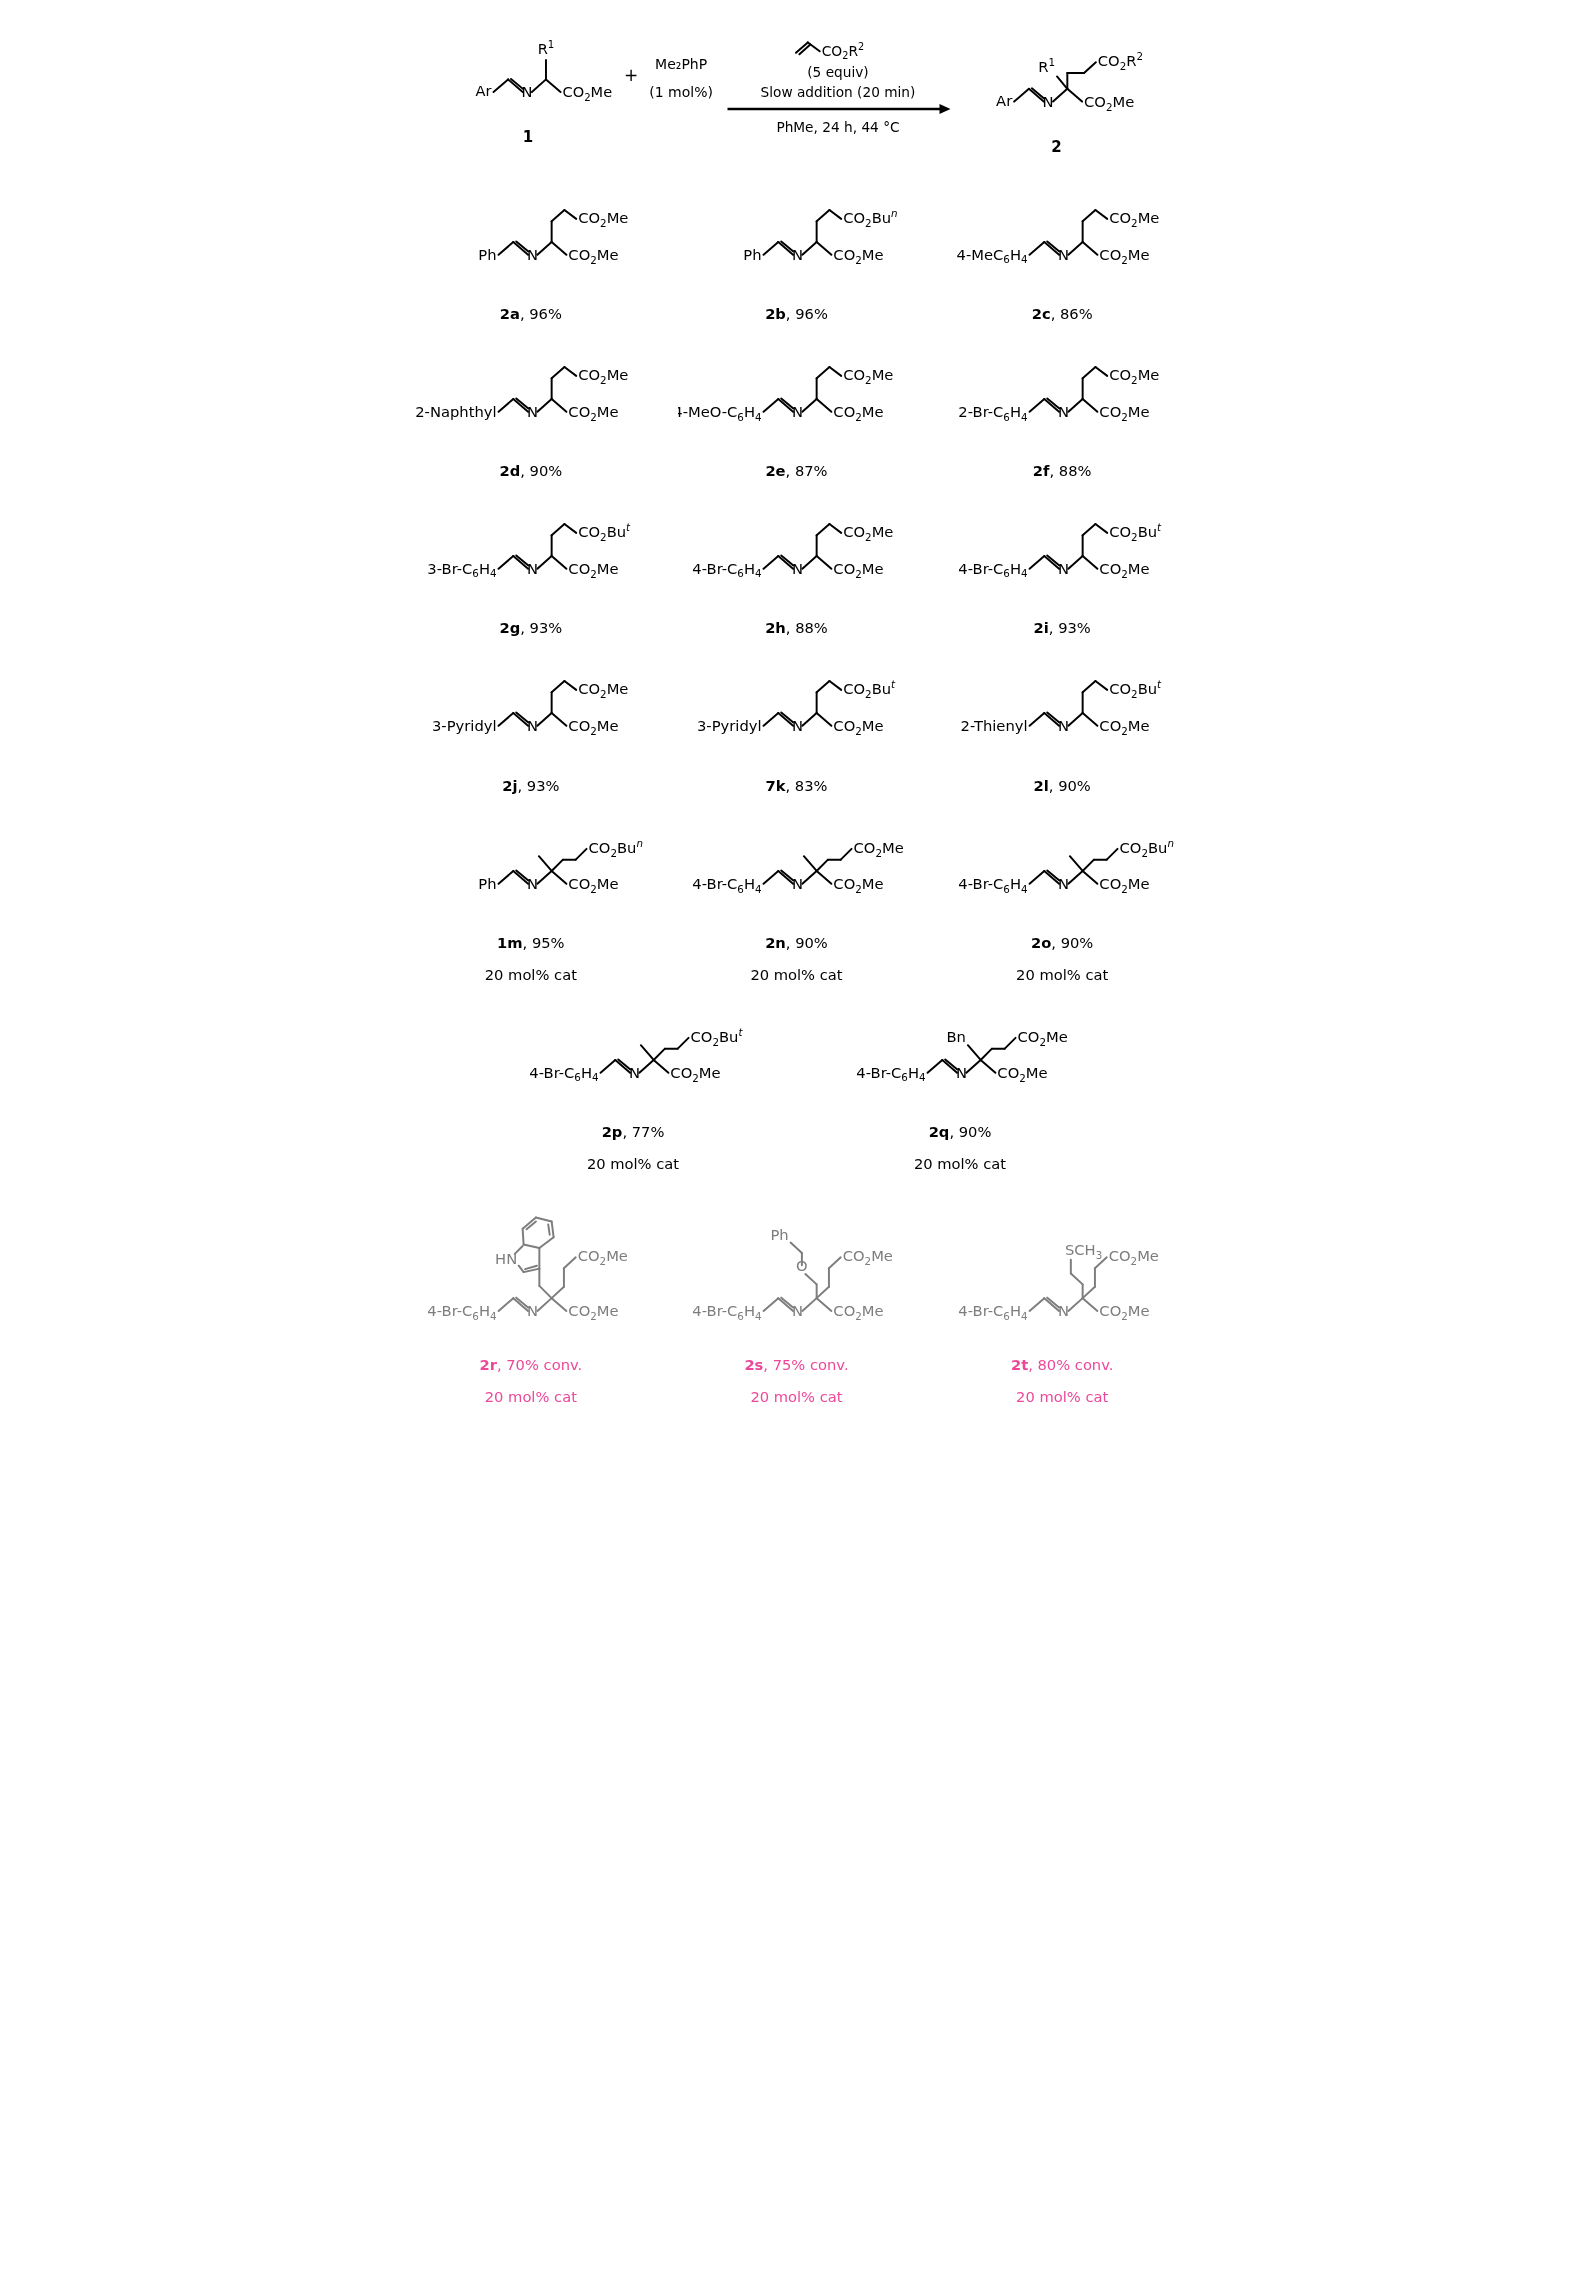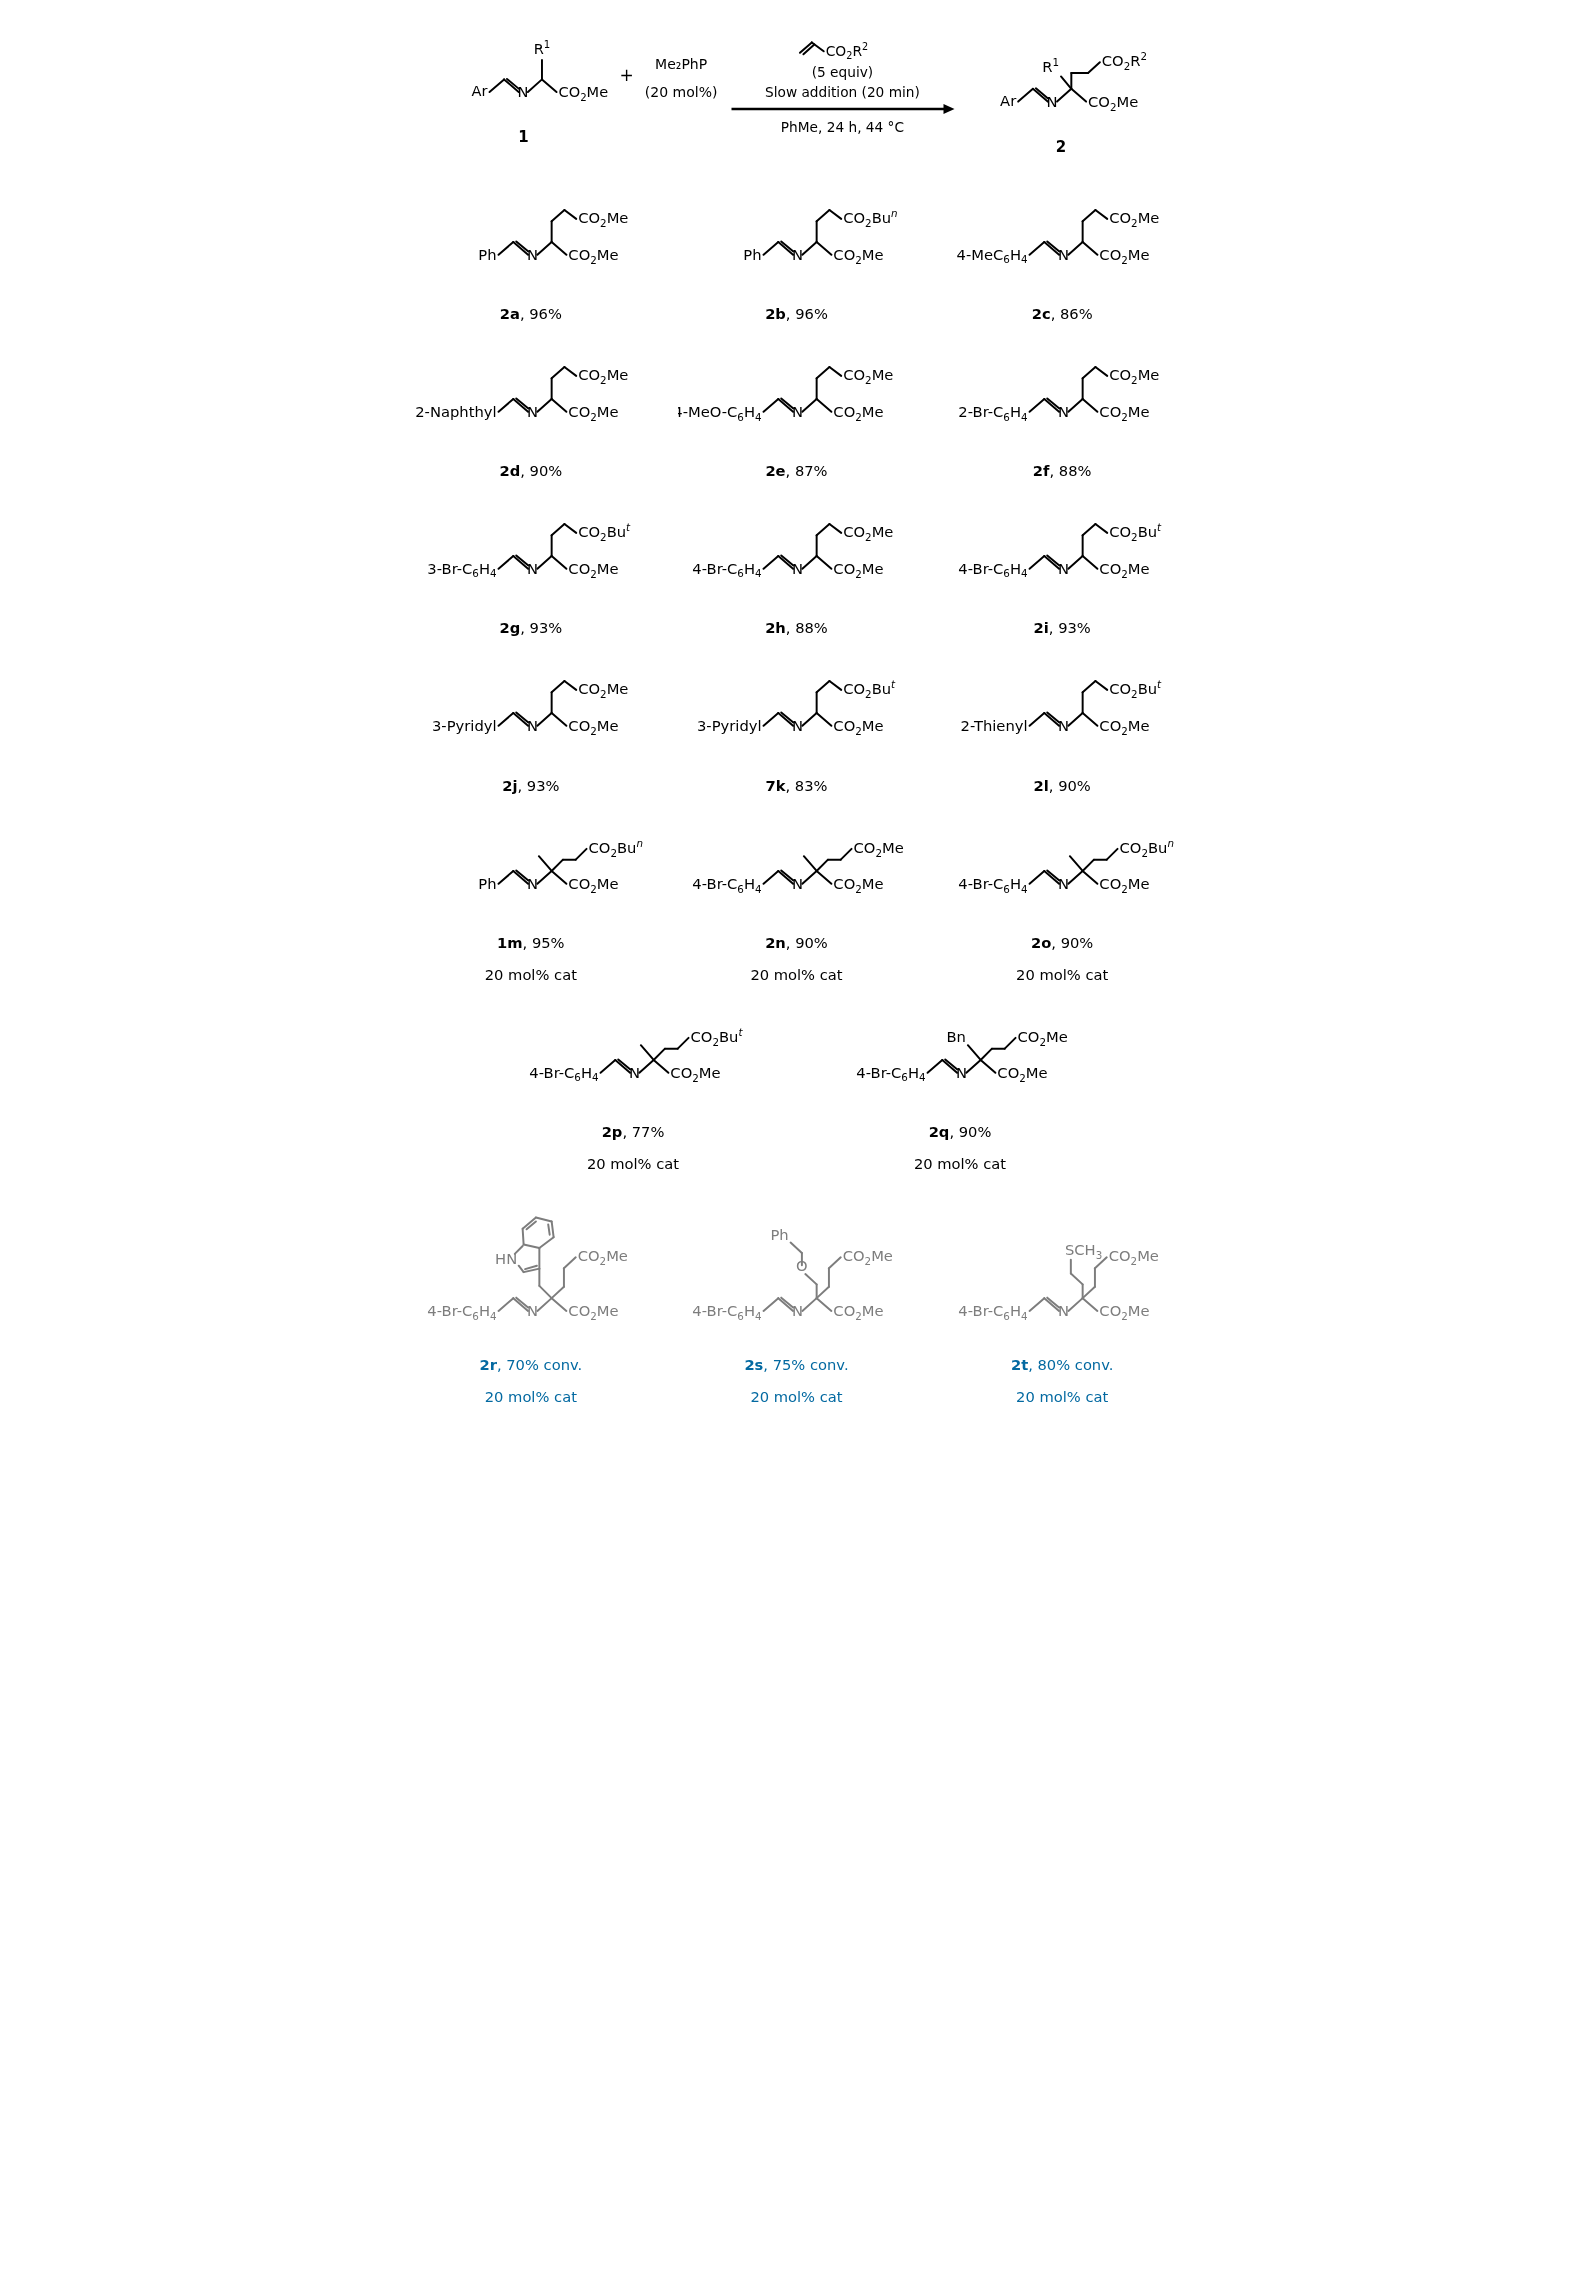--- a/index.html
+++ b/index.html
@@ -11,21 +11,21 @@
   .plus{font-size:17px;padding-bottom:20px;}
   .cat{display:flex;flex-direction:column;align-items:center;font-size:14px;gap:12px;padding-bottom:15px;}
   .arrowblk{display:flex;flex-direction:column;align-items:center;font-size:13.7px;gap:3.5px;width:228px;}
   .arrowblk svg{display:block;}
   .row3{display:grid;grid-template-columns:repeat(3,1fr);justify-items:center;align-items:end;margin-bottom:17px;}
   .row2{display:flex;justify-content:center;gap:91px;align-items:end;margin-bottom:17px;}
   .cell{display:flex;flex-direction:column;align-items:center;}
   .cell svg{display:block;}
   .plabel{font-size:14.7px;margin-top:15px;}
   .pnote{font-size:14.7px;margin-top:15px;}
-  .cell.gray .plabel,.cell.gray .pnote{color:#0369a1;}
+  .cell.gray .plabel,.cell.gray .pnote{color:#ec4899;}
   svg text{font-family:"DejaVu Sans", "Liberation Sans", sans-serif;}
 </style>
 </head>
 <body>
 
 <div class="figure">
 
   <div class="scheme">
     <div class="cmpd">
       <svg id="svg-c1" viewBox="0 0 350 210" width="170">
@@ -38,21 +38,21 @@
           <line x1="212" y1="112" x2="242" y2="138" stroke="#000000" stroke-width="4" stroke-linecap="round"></line>
           <text x="246" y="149" fill="#000" font-size="30"><tspan>CO</tspan><tspan dy="7.800000000000001" font-size="21">2</tspan><tspan dy="-7.800000000000001">Me</tspan></text>
           <line x1="212" y1="112" x2="212" y2="72" stroke="#000000" stroke-width="4" stroke-linecap="round"></line>
           <text x="212" y="60" fill="#000" font-size="30" text-anchor="middle"><tspan>R</tspan><tspan dy="-12" font-size="21">1</tspan></text>
         </svg>
       <div class="cnum">1</div>
     </div>
     <div class="plus">+</div>
     <div class="cat">
       <div>Me₂PhP</div>
-      <div>(20 mol%)</div>
+      <div>(1 mol%)</div>
     </div>
     <div class="arrowblk">
       <svg id="svg-acr" viewBox="0 0 190 52" width="94" style="font-size:27px">
           <line x1="10" y1="36" x2="34" y2="15" stroke="#000000" stroke-width="4" stroke-linecap="round"></line>
           <line x1="17" y1="39" x2="39" y2="19" stroke="#000000" stroke-width="4" stroke-linecap="round"></line>
           <line x1="34" y1="15" x2="58" y2="33" stroke="#000000" stroke-width="4" stroke-linecap="round"></line>
           <text x="62" y="42" fill="#000" font-size="28"><tspan>CO</tspan><tspan dy="7.28" font-size="19.599999999999998">2</tspan><tspan dy="-7.28">R</tspan><tspan dy="-11.200000000000001" font-size="19.599999999999998">2</tspan></text>
         </svg>
       <div>(5 equiv)</div>
       <div>Slow addition (20 min)</div>

